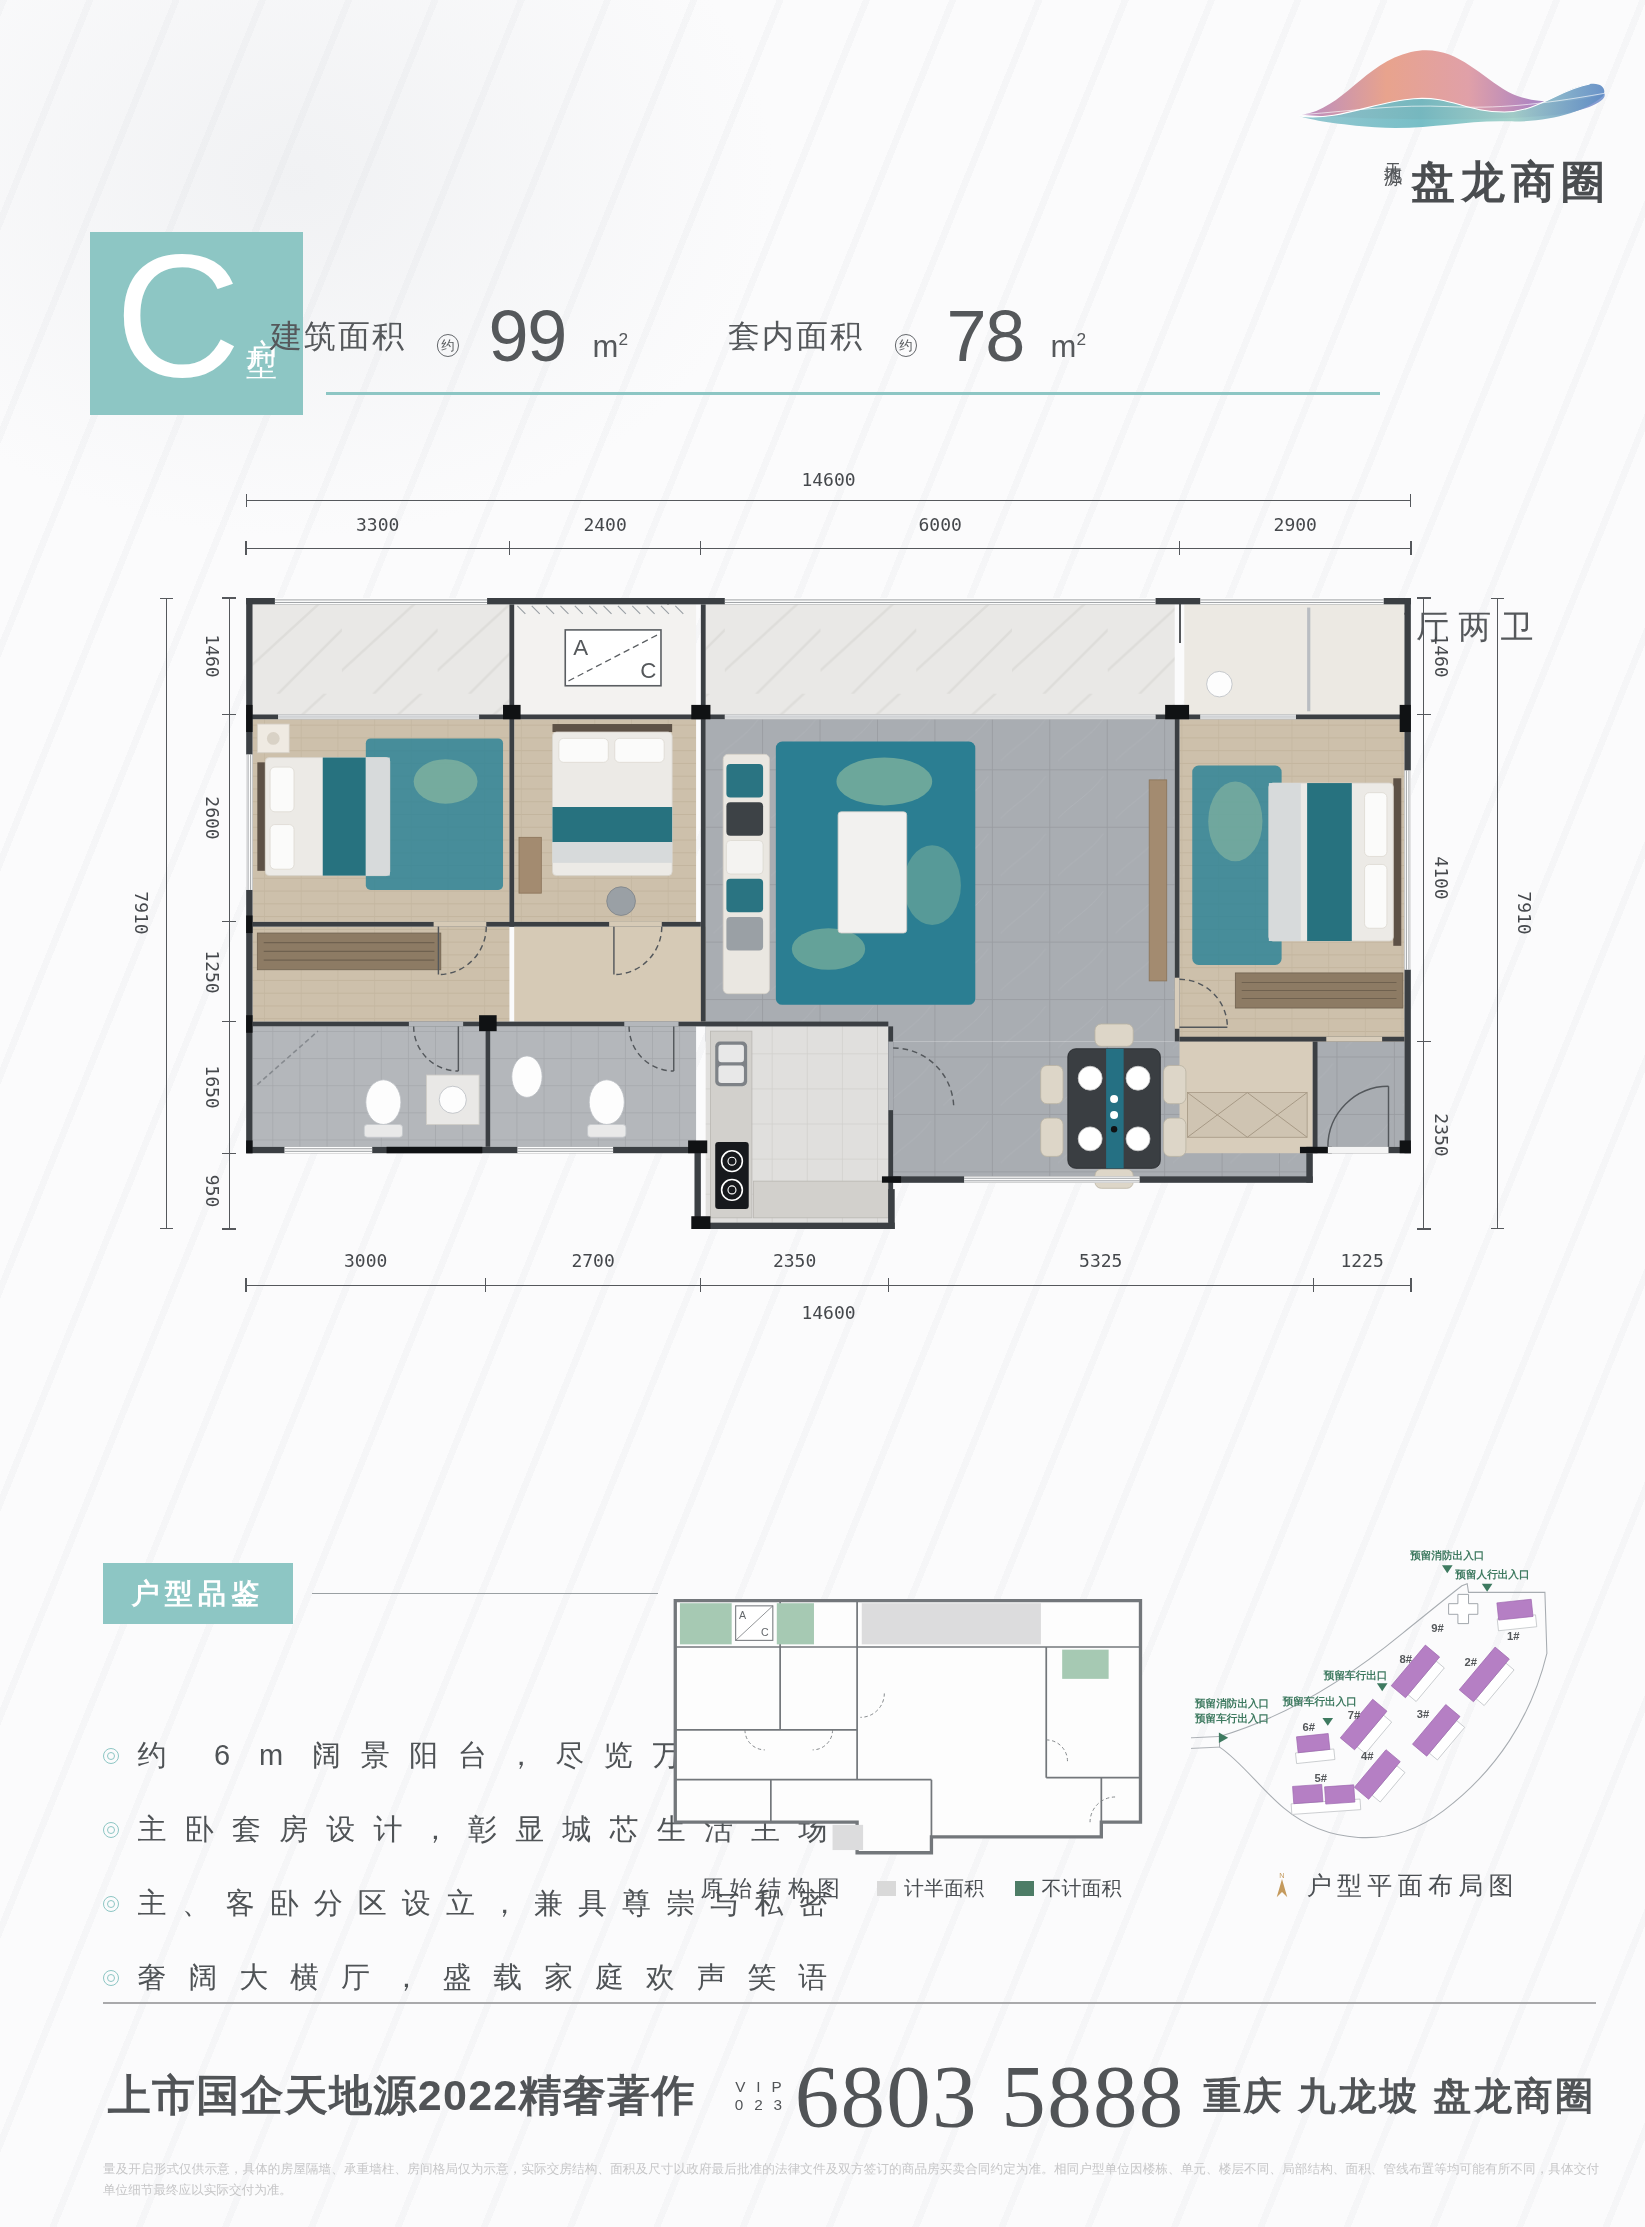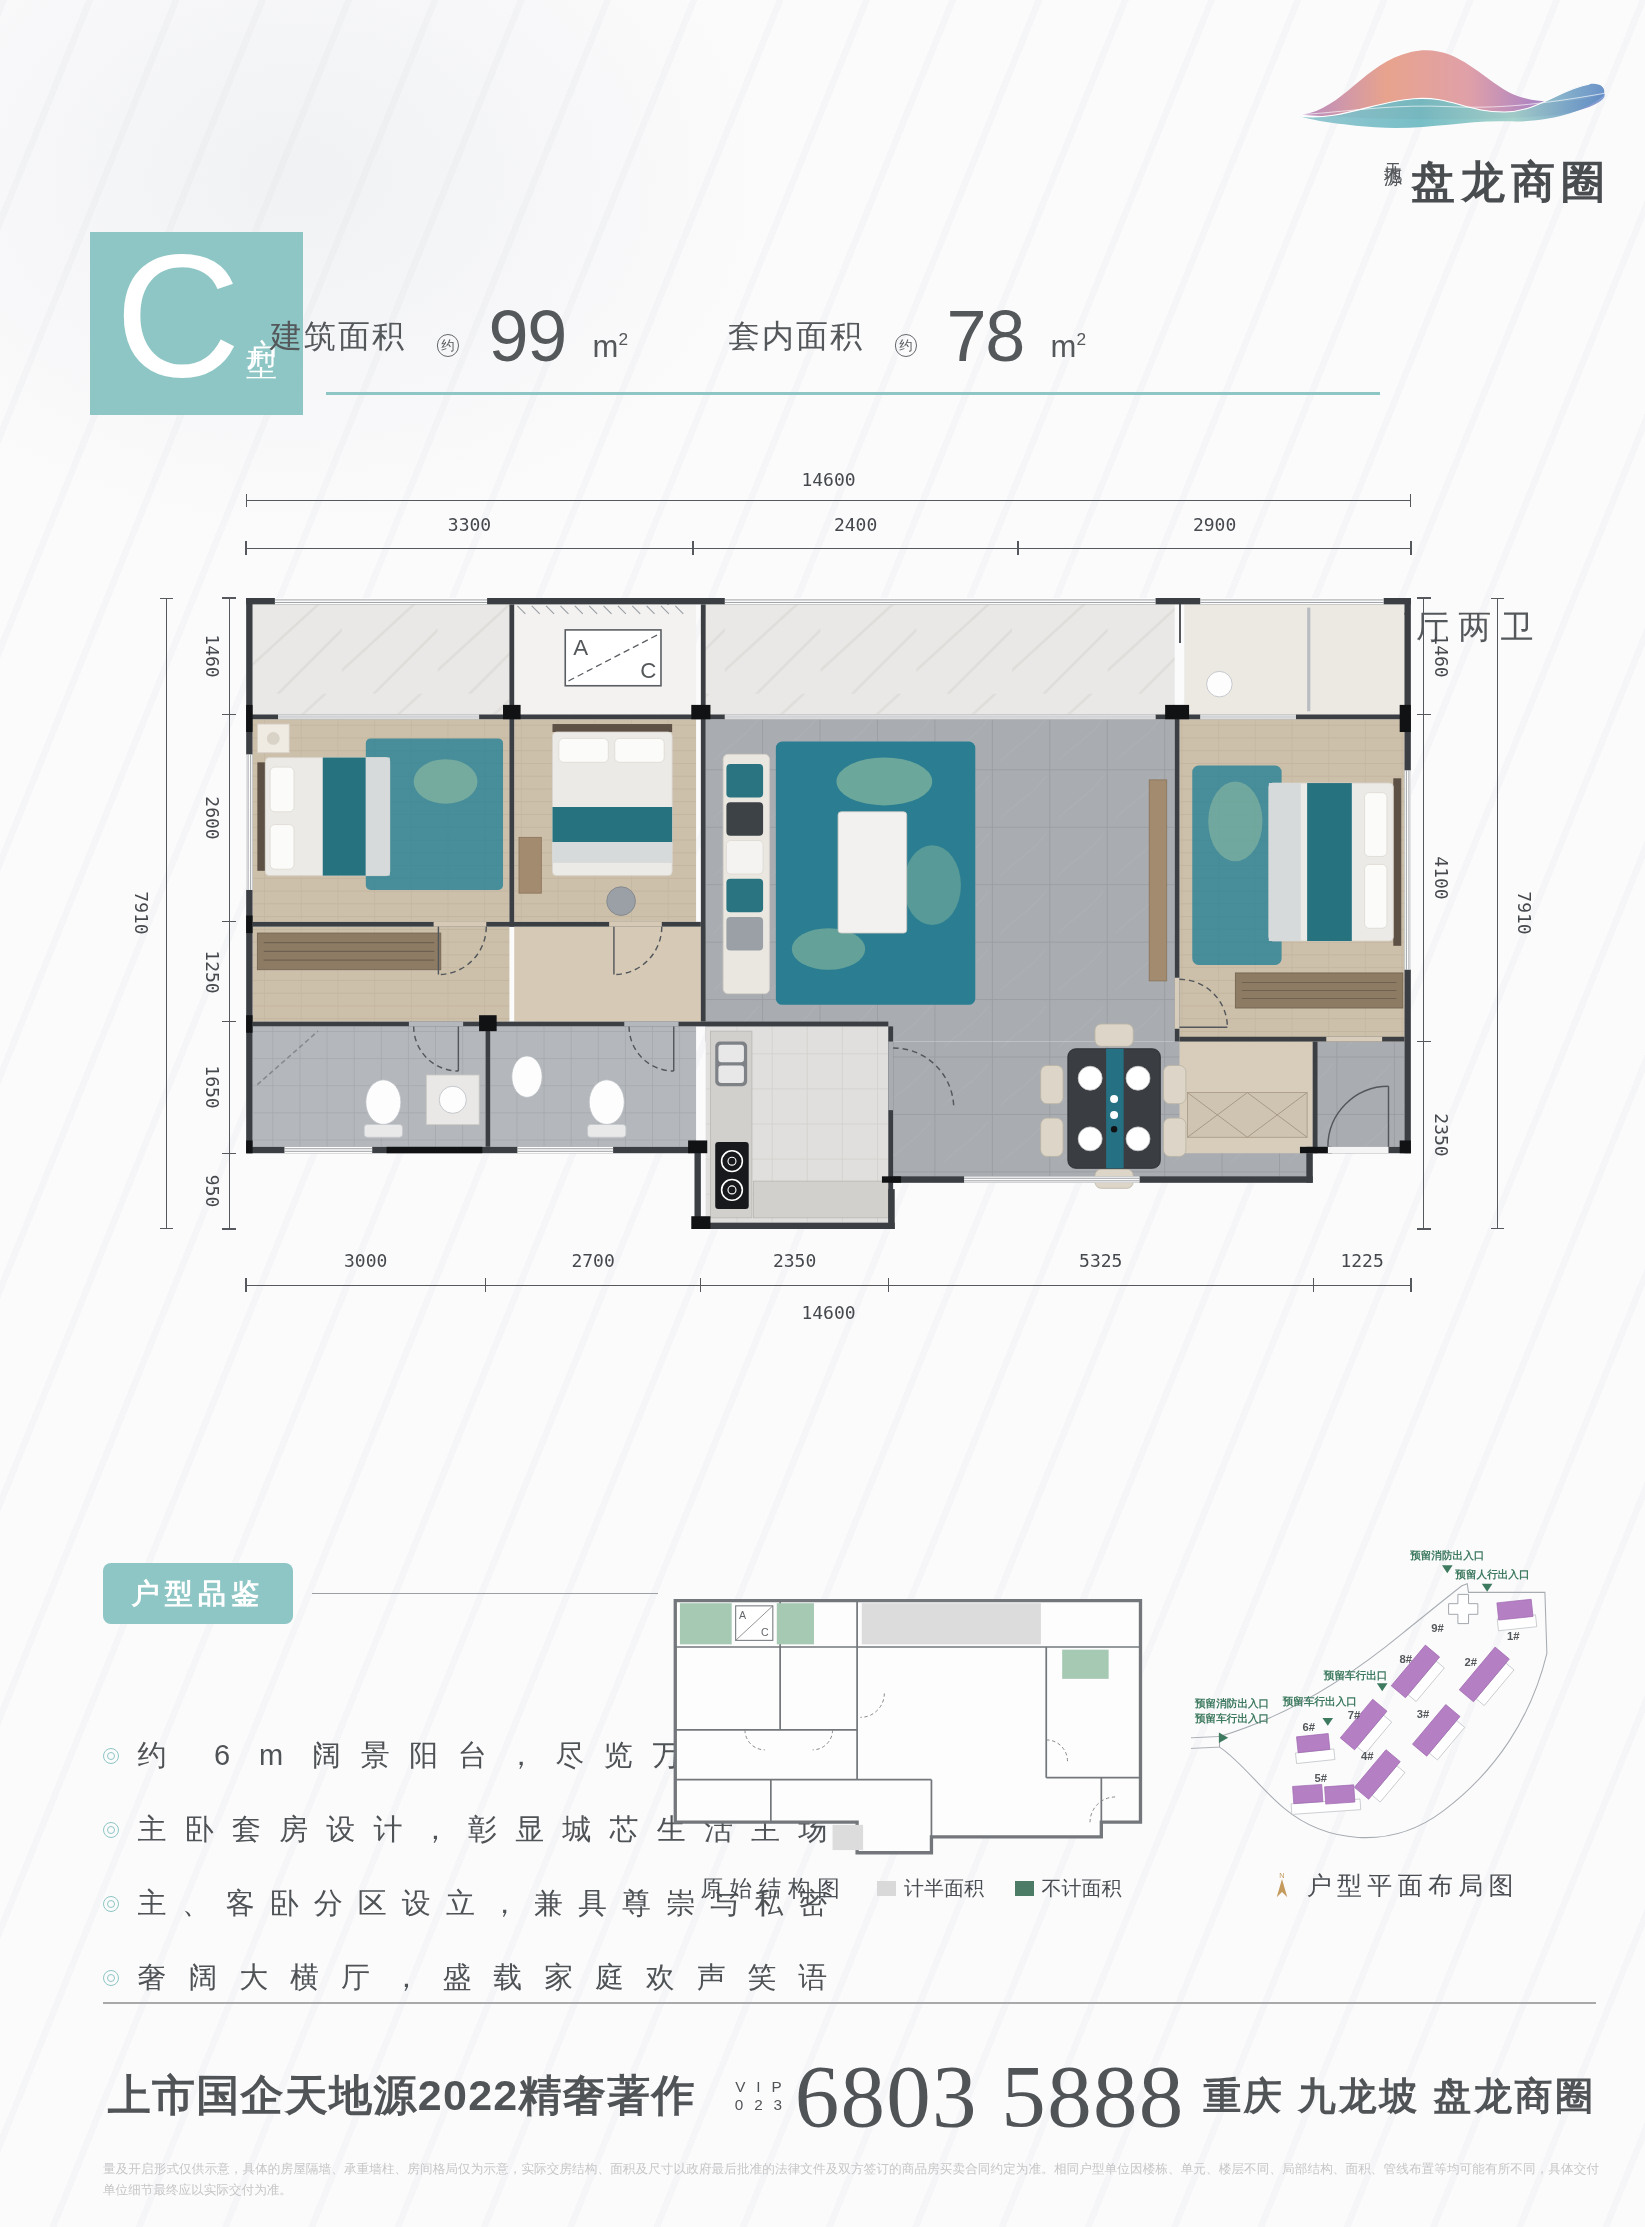--- a/index.html
+++ b/index.html
@@ -64,21 +64,21 @@
   .dimv.vleft .dc::before { content:""; position:absolute; top:-0.7px; right:-6.6px; width:13.3px; height:1.3px; background:#55585c; }
   .dimv.vleft .dc:last-child::after { content:""; position:absolute; bottom:-0.7px; right:-6.6px; width:13.3px; height:1.3px; background:#55585c; }
   .dimv.vright { border-left:1.3px solid #55585c; }
   .dimv.vright .dc::before { content:""; position:absolute; top:-0.7px; left:-6.6px; width:13.3px; height:1.3px; background:#55585c; }
   .dimv.vright .dc:last-child::after { content:""; position:absolute; bottom:-0.7px; left:-6.6px; width:13.3px; height:1.3px; background:#55585c; }
 
   #plan-svg { position:absolute; left:246px; top:598px; width:1165px; height:631px; }
 
   
   .hl-box { position:absolute; left:103px; top:1563px; width:190px; height:61px; background:#8dc6c4;
-    display:flex; align-items:center; justify-content:center;border-radius:8px; }
+    display:flex; align-items:center; justify-content:center; }
   .hl-box span { color:#fff; font-size:28px; font-weight:700; letter-spacing:5.3px; }
   .hl-rule { position:absolute; left:312px; top:1593px; width:346px; height:1.3px; background:#9aa0a3; }
   .hl-list { position:absolute; left:103px; top:1719px; width:738px; }
   .hl-item { display:flex; align-items:center; height:74px; }
   .hl-dot { width:16px; height:16px; border:1.3px solid #8dc6c4; border-radius:50%; position:relative; margin-right:18.6px; flex:0 0 auto; }
   .hl-dot::after { content:""; position:absolute; inset:2.7px; border:1.3px solid #8dc6c4; border-radius:50%; }
   .hl-text { font-size:29px; color:#4f5356; width:691px; text-align:justify; text-align-last:justify; letter-spacing:1.3px; }
 
   
   #struct-svg { position:absolute; left:665px; top:1574px; width:505px; height:292px; }
@@ -157,20 +157,21 @@
     <div class="spec-div" style="left:1179px;"></div>
     <div class="layout-text">三室两厅两卫</div>
   </div>
   <div class="teal-rule"></div>
 
   <div class="dim dim-total-h" style="left:246px; top:469px; width:1165px;">14600</div>
   <div class="dim-line-h" style="left:246px; top:500px; width:1165px;"></div>
   <div class="dim dimh" style="left:246px; top:514px; width:1165px; height:35px;">
     <div class="dc" style="flex:3300;"><span>3300</span></div>
     <div class="dc" style="flex:2400;"><span>2400</span></div>
+    <div class="dc" style="flex:6000;"><span>6000</span></div>
     <div class="dc" style="flex:2900;"><span>2900</span></div>
   </div>
 
   <div class="dim dim-total-v" style="left:141px; top:913px;">7910</div>
   <div class="dim-line-v" style="left:166px; top:598px; height:631px;"></div>
   <div class="dim dimv vleft" style="left:195px; top:598px; width:35px; height:631px;">
     <div class="dc" style="flex:1460;">
         <span>1460</span>
       </div>
     <div class="dc" style="flex:2600;">

